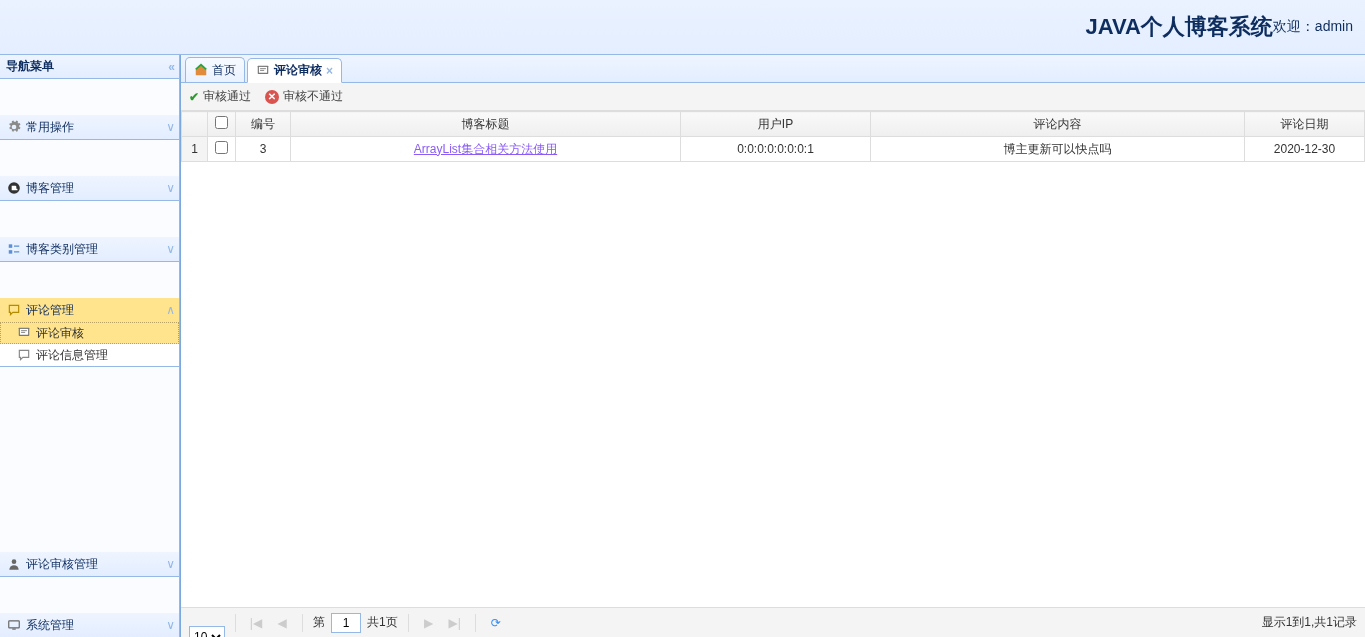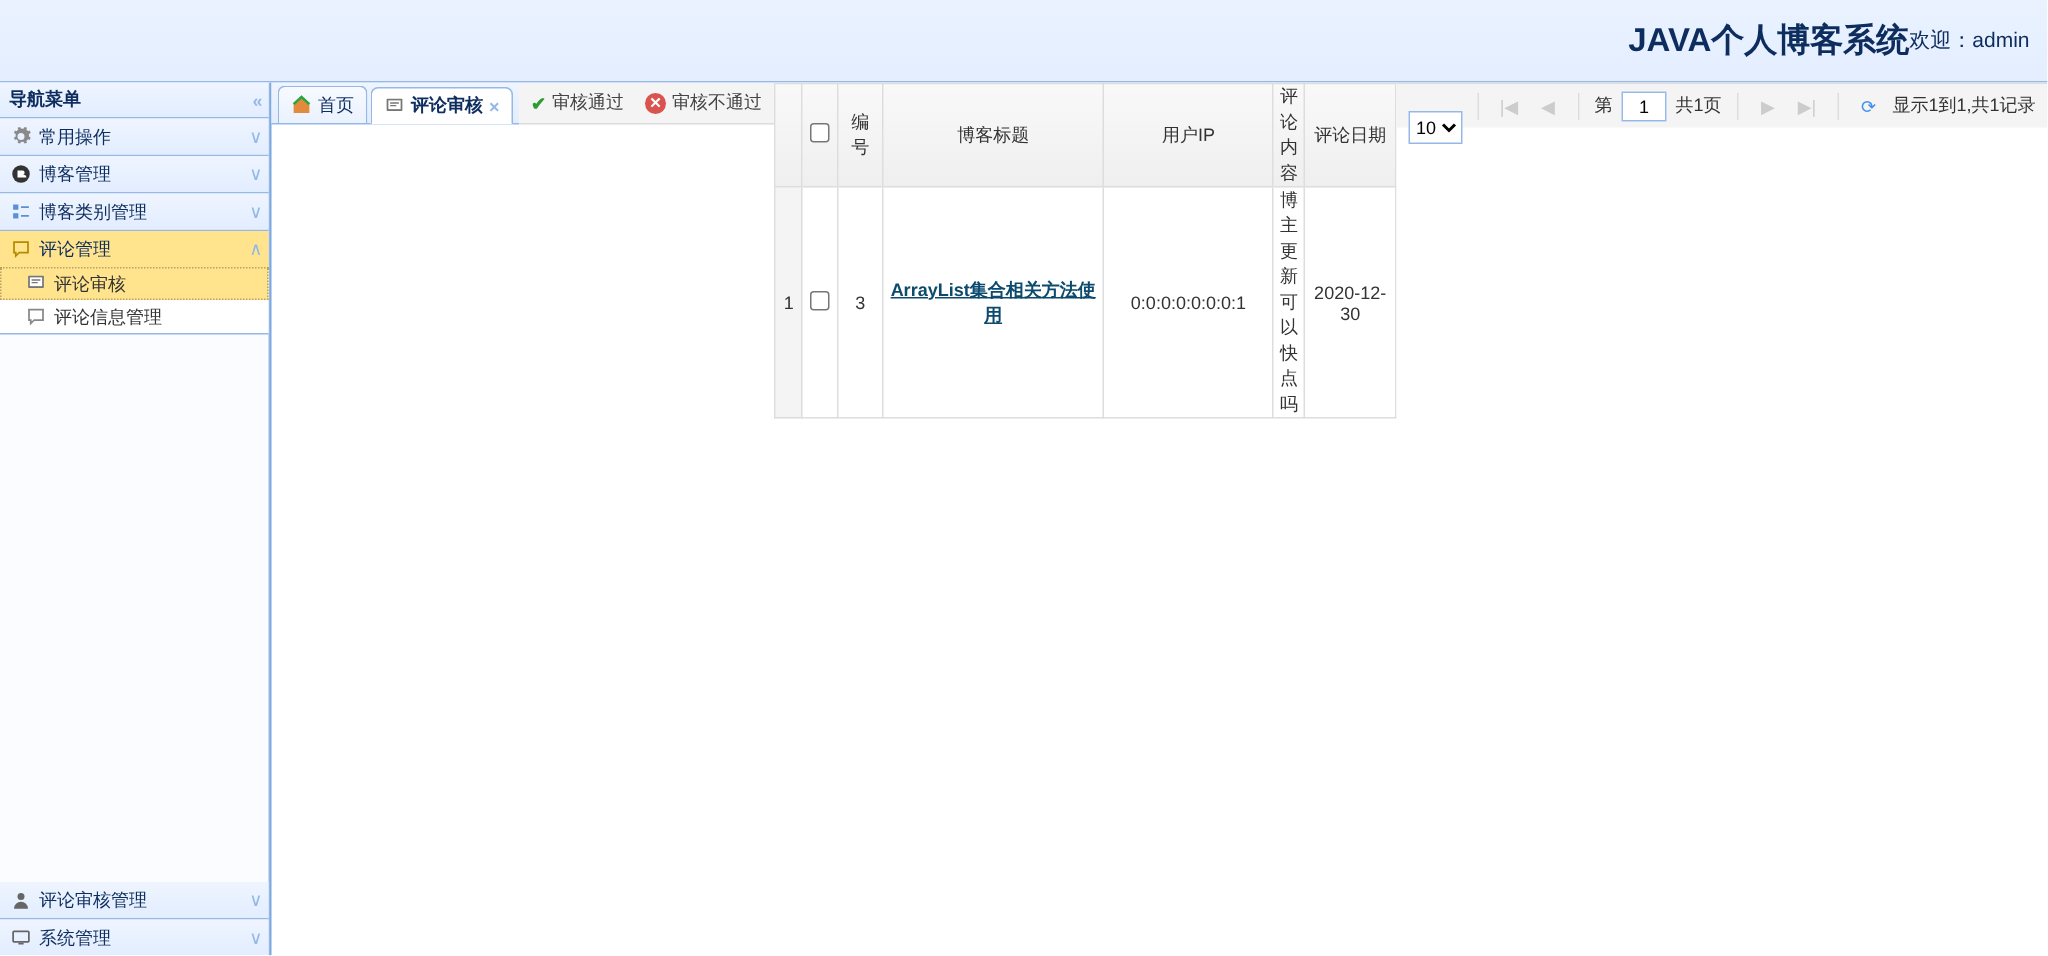--- a/index.html
+++ b/index.html
@@ -11,54 +11,54 @@
 .header-title { font-family: "Arial Black", sans-serif; font-size: 22px; font-weight: 900; color: #0e2d5f; letter-spacing: 0; }
 .header-welcome { font-size: 14px; color: #0e2d5f; }
 
 
 .body { flex: 1; display: flex; overflow: hidden; }
 
 
 .sidebar { width: 180px; background: #fafcff; border-right: 1px solid #95b8e7; display: flex; flex-direction: column; }
 .sidebar-title { height: 24px; background: linear-gradient(#eff5ff,#e2edff); border-bottom: 1px solid #95b8e7; display: flex; align-items: center; justify-content: space-between; padding: 0 6px; color: #0e2d5f; font-weight: bold; }
 .sidebar-title .collapse-global { color: #94b8e7; font-size: 12px; cursor: pointer; letter-spacing: -2px; }
-.acc-panel { border-bottom: 1px solid #95b8e7; }
+.acc-panel { border-bottom: 1px solid #95b8e7; margin-top: 36px; }
 .acc-header { height: 24px; background: linear-gradient(#eff5ff,#e2edff); display: flex; align-items: center; padding: 0 6px; color: #0e2d5f; cursor: pointer; gap: 4px; }
 .acc-header.active { background: #ffe48d; }
 .acc-header .acc-icon { width: 16px; height: 16px; display: inline-flex; align-items: center; justify-content: center; }
 .acc-header .acc-arrow { margin-left: auto; color: #94b8e7; letter-spacing: -2px; font-size: 12px; }
 .acc-body { background: #fff; }
 .tree-item { height: 22px; display: flex; align-items: center; padding-left: 16px; gap: 4px; color: #333; cursor: pointer; }
 .tree-item.selected { background: #ffe48d; border: 1px dotted #b7a263; padding-left: 15px; }
 .tree-icon { width: 16px; height: 16px; display: inline-flex; align-items: center; justify-content: center; }
 .spacer { flex: 1; }
 
 
-.main { flex: 1; display: flex; border-left: 1px solid #7ba8df; }
+.main { flex: 1; display: flex; flex-direction: column; border-left: 1px solid #7ba8df; }
 .tabs-bar { height: 28px; background: linear-gradient(#eff5ff,#e2edff); border-bottom: 1px solid #95b8e7; display: flex; align-items: flex-end; padding: 0 4px; gap: 2px; }
 .tab { height: 25px; border: 1px solid #95b8e7; border-bottom: none; border-radius: 5px 5px 0 0; background: linear-gradient(#f7faff,#eaf2ff); padding: 0 8px; display: flex; align-items: center; gap: 4px; color: #0e2d5f; cursor: pointer; }
 .tab.active { background: #fff; border-bottom: 1px solid #fff; margin-bottom: -1px; font-weight: bold; }
 .tab-close { color: #94b8e7; font-size: 12px; }
 
 
 .panel-title { height: 24px; background: linear-gradient(#eff5ff,#e2edff); border-bottom: 1px solid #95b8e7; display: flex; align-items: center; padding: 0 8px; color: #0e2d5f; font-weight: bold; }
 .toolbar { height: 28px; background: #f4f4f4; border-bottom: 1px solid #ddd; display: flex; align-items: center; padding: 0 8px; gap: 14px; }
 .tool-btn { display: flex; align-items: center; gap: 4px; cursor: pointer; color: #444; }
 .tool-icon-approve { color: #2e9b2e; font-weight: bold; }
 .tool-icon-reject { width: 14px; height: 14px; border-radius: 50%; background: #d9534f; color: #fff; display: inline-flex; align-items: center; justify-content: center; font-size: 10px; font-weight: bold; }
 
 
 .grid { flex: 1; overflow: auto; background: #fff; }
 table { width: 100%; border-collapse: collapse; }
 th, td { border: 1px solid #ddd; height: 25px; text-align: center; font-weight: normal; font-size: 12px; padding: 0 4px; }
 th { background: linear-gradient(#f9f9f9,#efefef); color: #333; }
 td { color: #333; }
 td.rownum { background: #f4f4f4; width: 26px; }
 th.cbcol, td.cbcol { width: 28px; }
-a.lnk { color: #0c4a6e; text-decoration: underline; font-weight: bold; }
+a.lnk { color: #8b5cf6; text-decoration: underline; }
 
 
 .pager { height: 30px; background: #f4f4f4; border-top: 1px solid #ddd; display: flex; align-items: center; padding: 0 8px; gap: 6px; color: #333; }
 .pager select { height: 22px; border: 1px solid #95b8e7; background: #fff; font-size: 12px; margin-top: 28px; }
 .pg-btn { width: 20px; height: 20px; display: inline-flex; align-items: center; justify-content: center; color: #95b8e7; cursor: pointer; font-size: 12px; }
 .pg-btn.disabled { color: #ccc; cursor: default; }
 .pg-sep { width: 1px; height: 18px; background: #ddd; margin: 0 4px; }
 .pg-input { width: 30px; height: 20px; border: 1px solid #95b8e7; text-align: center; font-size: 12px; }
 .pg-info { margin-left: auto; }
 

